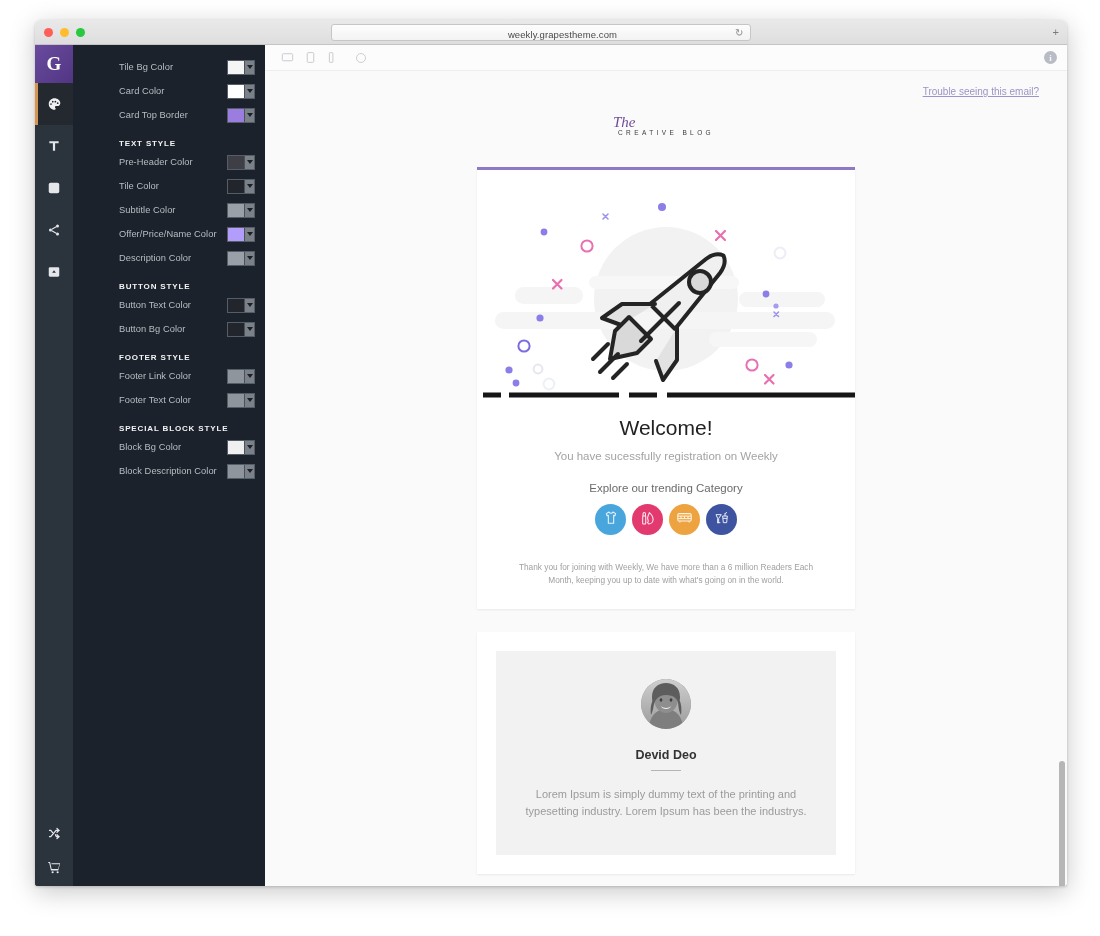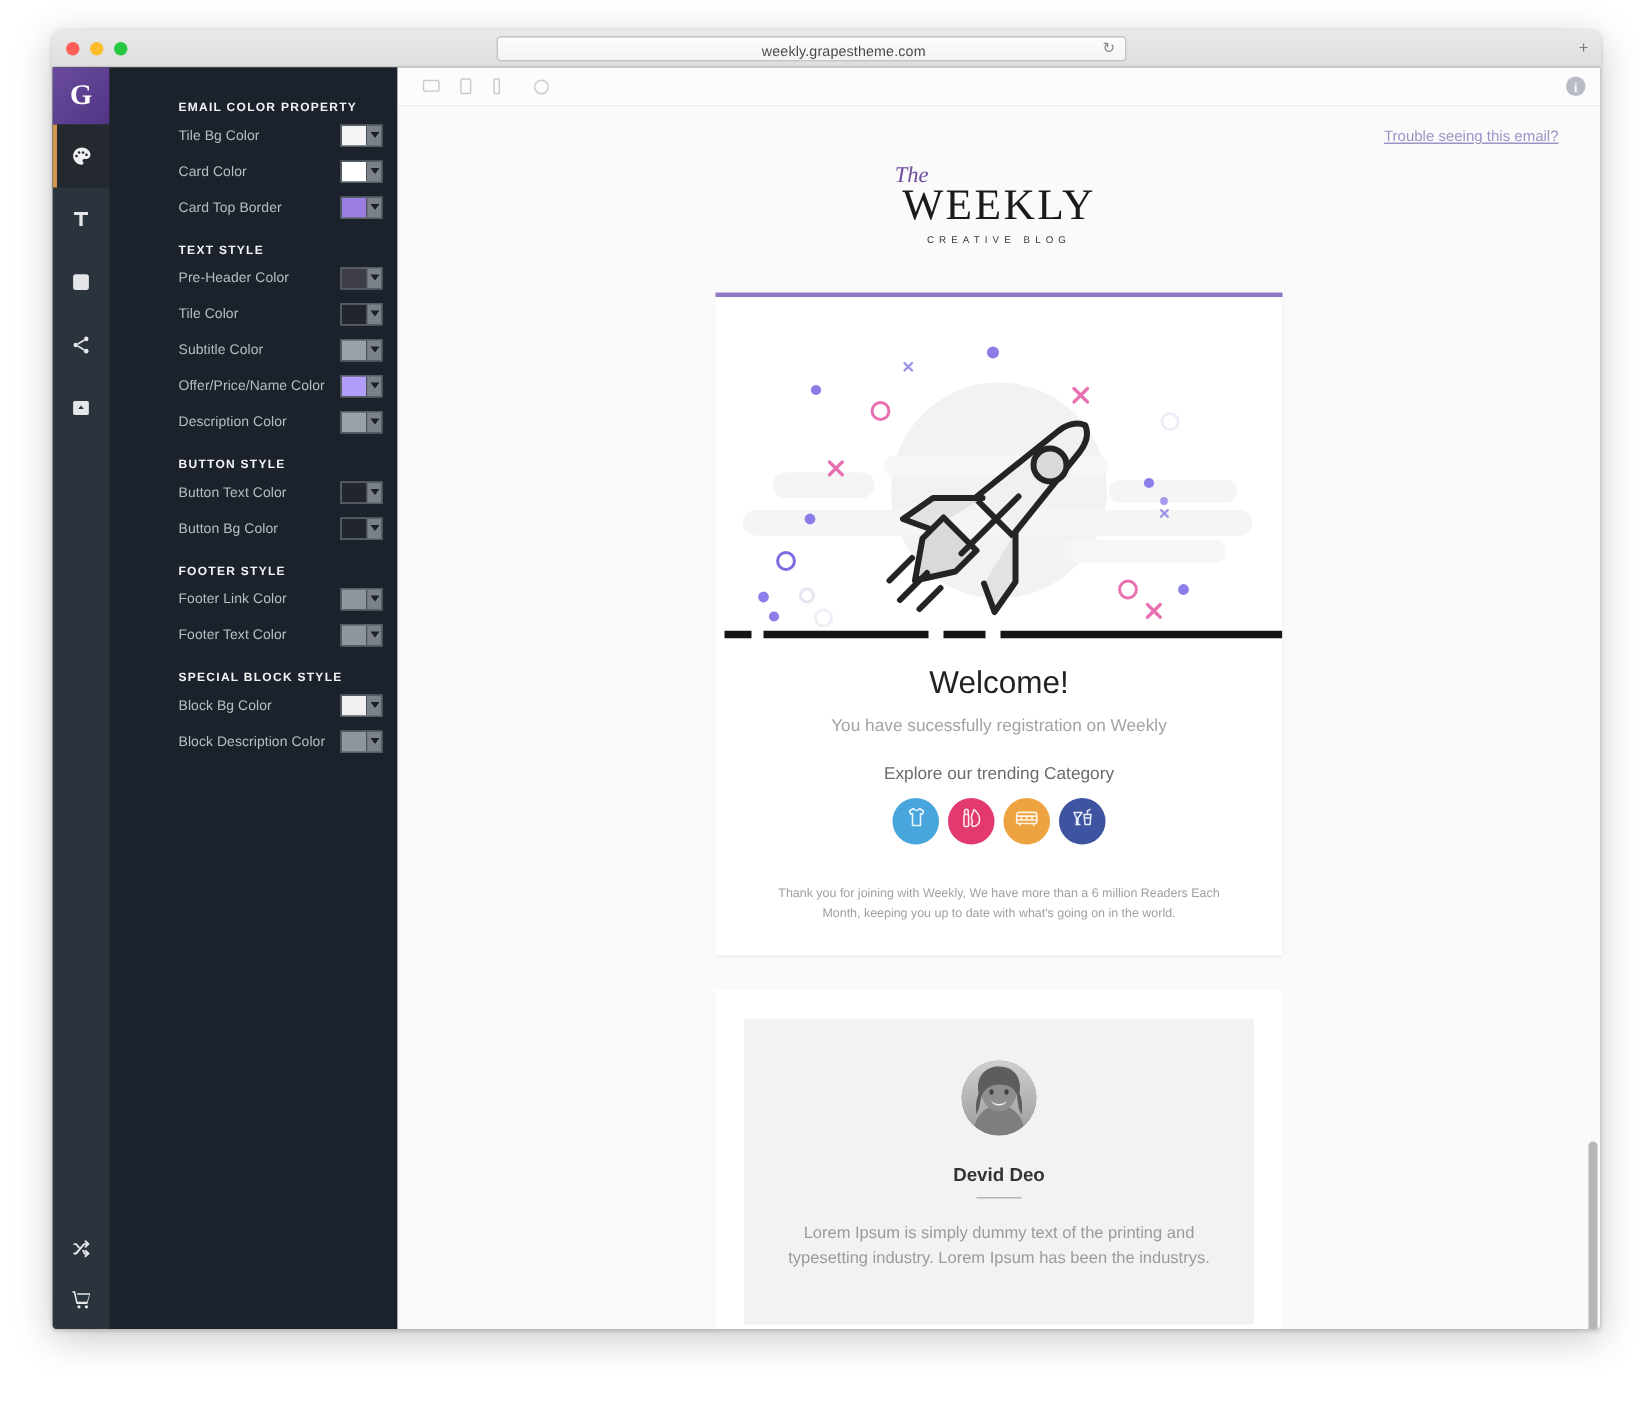--- a/index.html
+++ b/index.html
@@ -440,21 +440,20 @@
             <path d="M2 3h3l2.4 11.2h10.3l2.1-7.6H7.3l-.3-1.6H21L18 16.6H6.3L3.6 4.6H2z"></path>
             <circle cx="9" cy="19.5" r="1.7"></circle>
             <circle cx="17" cy="19.5" r="1.7"></circle>
           </svg>
         </span>
       </div>
     </div>
 
     <div class="settings-panel">
 
-      <div class="sec-title first">EMAIL COLOR PROPERTY</div>
       <div class="prop-row">
         <span class="prop-label">Tile Bg Color</span>
         <span class="color-field">
           <span class="color-swatch" style="background:#f5f5f5"></span>
           <span class="color-caret">
               <span class="caret-tri"></span>
             </span>
         </span>
       </div>
       <div class="prop-row">
@@ -616,21 +615,20 @@
 
       <div class="canvas-scroll">
 
         <div class="email-pre">
           <a href="#">Trouble seeing this email?</a>
         </div>
 
         <div class="email-logo-wrap">
           <span class="logo-main">
             <span class="logo-the">The</span>
-            <span class="logo-weekly">WEEKLY</span>
             <div class="logo-sub">CREATIVE BLOG</div>
           </span>
         </div>
 
         <div class="email-card">
 
           <div class="hero">
             <svg viewBox="0 0 378 230" xmlns="http://www.w3.org/2000/svg">
 
               <circle cx="189" cy="115" r="72" fill="#f2f2f2"></circle>

